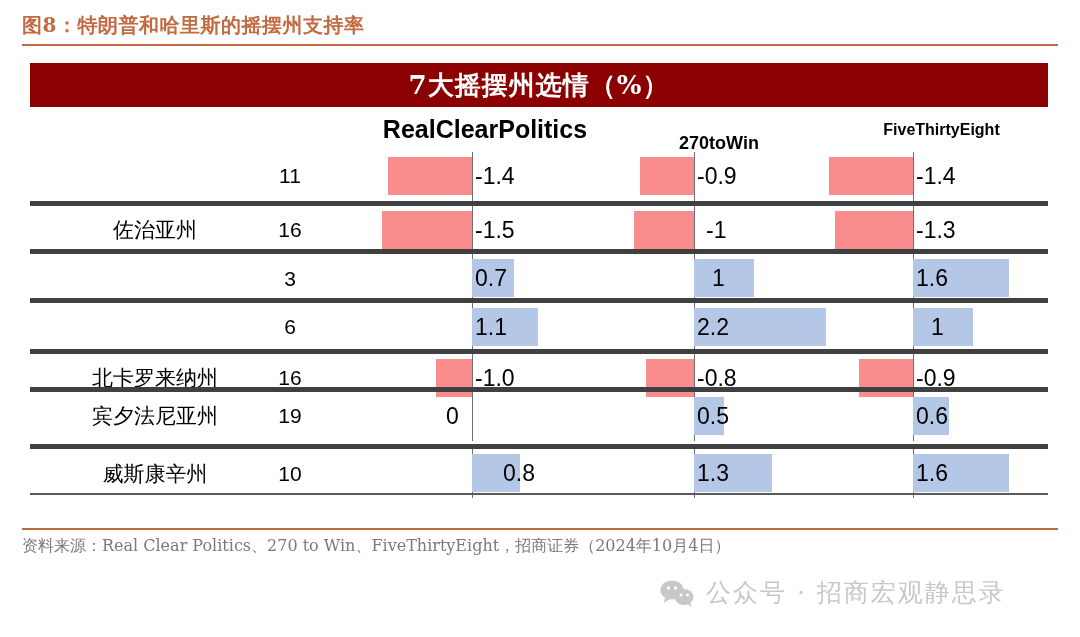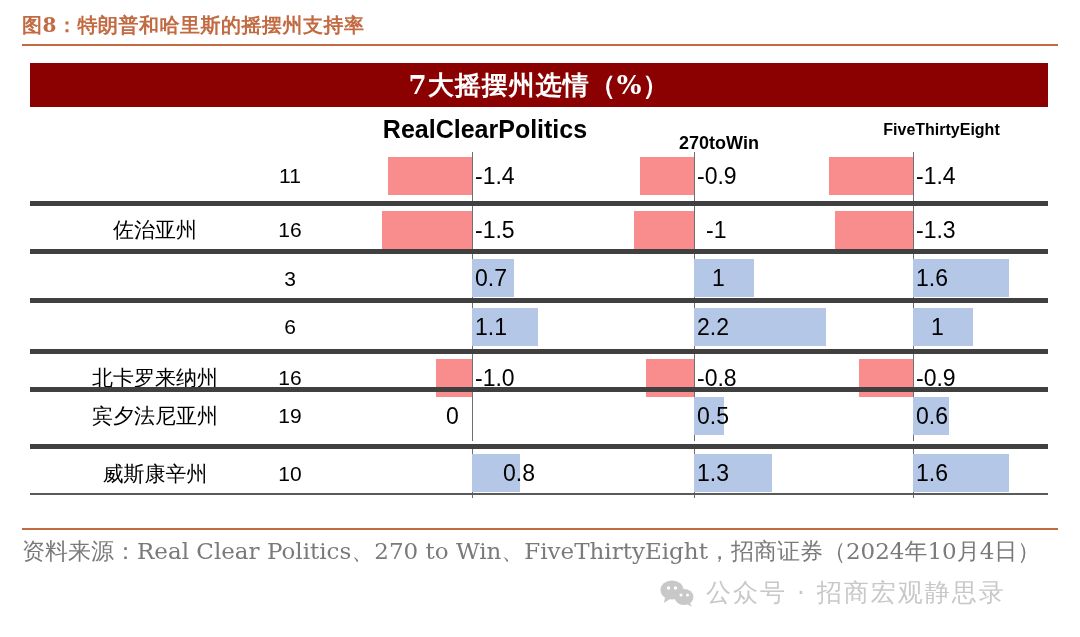--- a/index.html
+++ b/index.html
@@ -100,21 +100,21 @@
   }
 
   
   #source-rule{
     position:absolute;left:22px;top:528px;width:1036px;height:2px;
     background:#C26B42;
   }
   #source{
     position:absolute;left:22px;top:536px;
     font-family:"DejaVu Serif","Liberation Serif",serif;
-    font-size:23px;color:#7A7A7A;white-space:nowrap;
+    font-size:16px;color:#7A7A7A;white-space:nowrap;
   }
 
   
   #watermark{
     position:absolute;left:660px;top:576px;
     display:flex;align-items:center;gap:12px;
     color:#C8C8C8;
   }
   #wechat-icon{display:block;}
   #wm-text{

